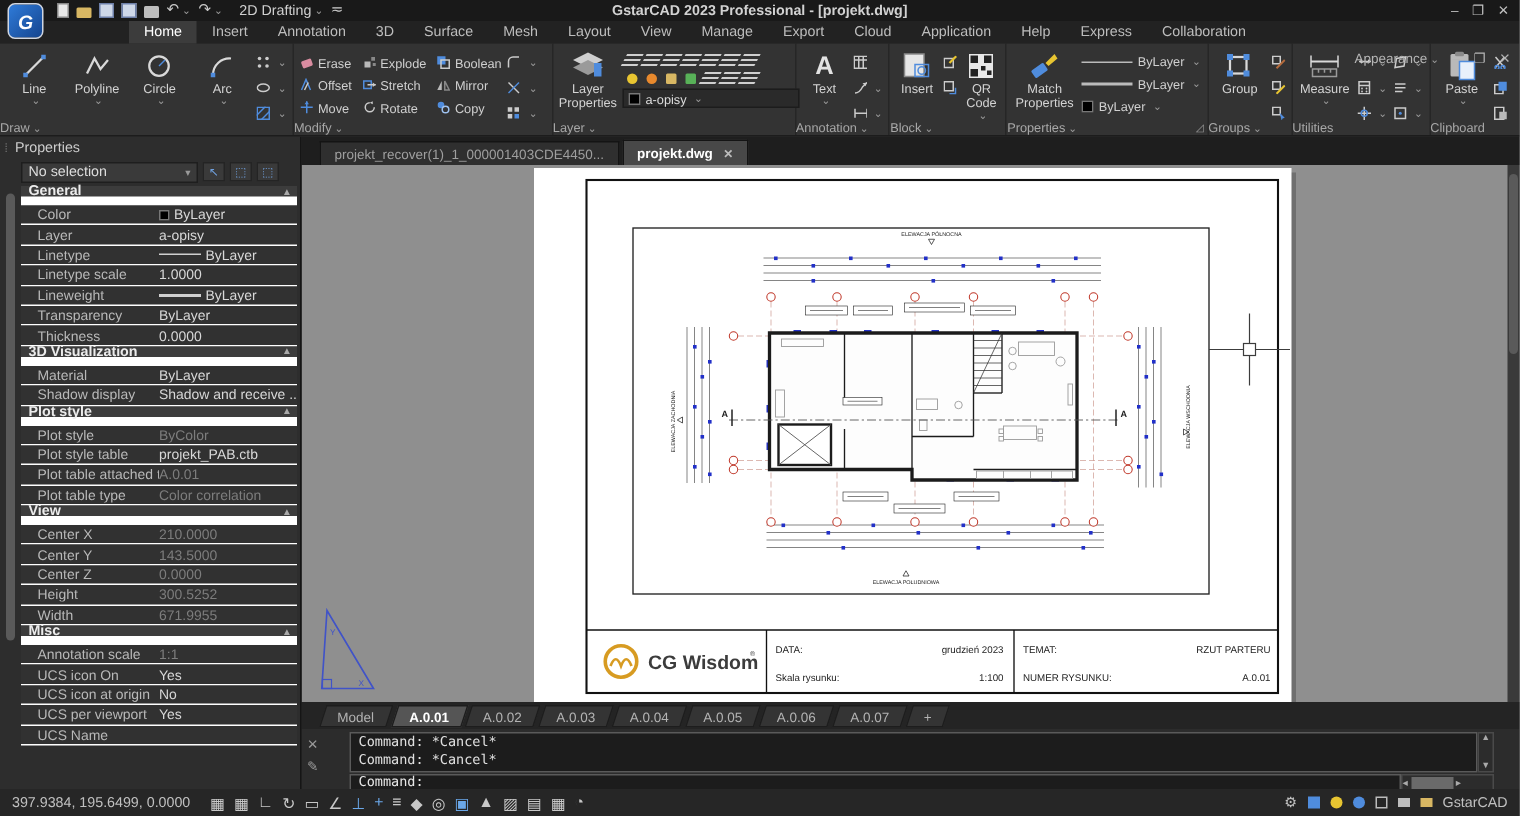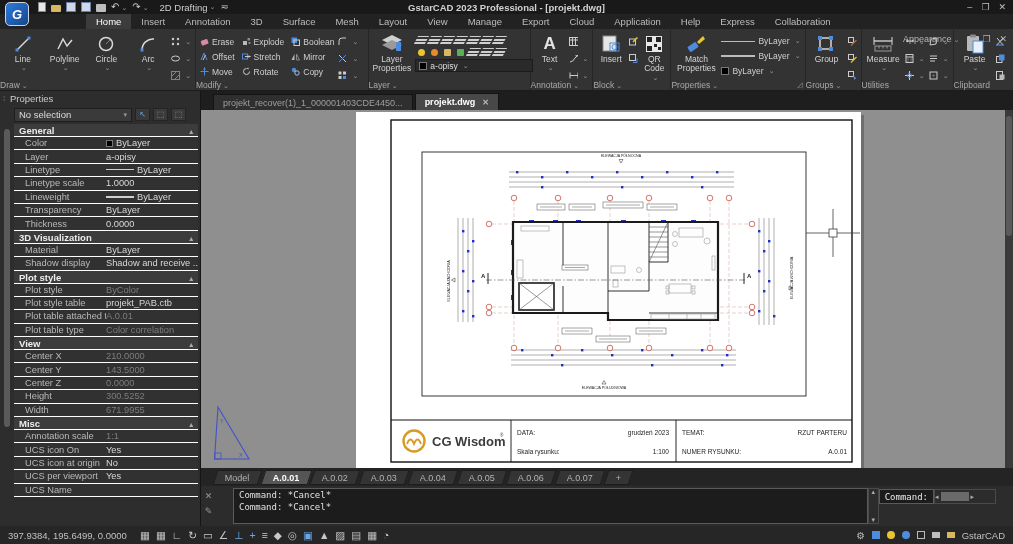--- a/index.html
+++ b/index.html
@@ -46,21 +46,21 @@
 
 .palette{position:absolute;left:0;top:91px;width:201px;bottom:18px;background:#2d2d2d;border-right:1px solid #151515;z-index:3}
 .pal-title{height:14px;display:flex;align-items:center;padding-left:10px;color:#cccccc;font-size:9.5px;position:relative}
 .grip{position:absolute;left:3px;top:3px;color:#777;font-size:8px;letter-spacing:-1px}
 .pal-selrow{height:19px;display:flex;align-items:center;gap:3px;padding:0 14px}
 .pal-select{flex:1;height:14px;background:#3a3a3a;border:1px solid #1e1e1e;color:#ddd;display:flex;align-items:center;padding:0 4px;font-size:9.5px}
 .pal-select .arrow{margin-left:auto;color:#999;font-size:7px}
 .palicon{width:15px;height:13px;background:#3a3a3a;border:1px solid #242424;color:#6f9fdc;font-size:8px;display:flex;align-items:center;justify-content:center}
 .pal-scroll{position:absolute;left:4px;top:38px;width:6px;height:298px;background:#5a5a5a;border-radius:3px}
 .pal-body{margin-left:14px;margin-right:2px}
-.sec-h{height:13px;background:#3c3c3c;color:#ececec;font-weight:bold;display:flex;align-items:flex-end;padding:0 5px;font-size:9.5px;border-bottom:1px solid #ffffff}
+.sec-h{height:13px;background:#3c3c3c;color:#ececec;font-weight:bold;display:flex;align-items:center;padding:0 5px;font-size:9.5px;border-bottom:6px solid #ffffff}
 .sec-h .carat{margin-left:auto;color:#aaa;font-size:7px}
 .prow{height:13.4px;display:flex;align-items:center;background:#313131;border-bottom:1px solid #ffffff;font-size:9.3px}
 .prow .pl{width:92px;padding-left:11px;color:#b9b9b9;white-space:nowrap;overflow:hidden;flex:none}
 .prow .pv{flex:1;color:#d8d8d8;display:flex;align-items:center;gap:3px;white-space:nowrap;overflow:hidden}
 .pv .swatch{width:7px;height:7px}
 .pv .lnsample{width:28px;border-color:#cfcfcf}
 .muted .pv,.muted .pv *{color:#7d7d7d}
 
 .doctabs{position:absolute;left:201px;top:91px;right:0;height:19px;background:#1e1e1e;display:flex;align-items:flex-end;padding-left:12px;gap:2px;z-index:2}
 .dtab{height:16px;padding:0 9px;background:#2f2f2f;color:#9f9f9f;font-size:9px;display:flex;align-items:center;gap:7px;border:1px solid #141414;border-bottom:none;white-space:nowrap}
@@ -71,21 +71,21 @@
 .canvas-scroll{position:absolute;right:0;top:110px;width:8px;height:358px;background:#3a3a3a;z-index:2}
 .canvas-scroll .thumb{position:absolute;left:1px;right:1px;top:6px;height:120px;background:#5a5a5a;border-radius:3px}
 
 .layouttabs{position:absolute;left:201px;right:0;top:468px;height:18px;background:#242424;display:flex;align-items:center;padding-left:14px;gap:3px;z-index:2}
 .ltab{padding:1.5px 9px;color:#b3b3b3;background:#343434;transform:skewX(-18deg);font-size:9px;border:1px solid #1d1d1d}
 .ltab>span{display:inline-block;transform:skewX(18deg)}
 .ltab.active{background:#555;color:#fff;font-weight:bold}
 
 .cmd{position:absolute;left:201px;right:0;top:486px;height:40px;background:#2c2c2c;display:flex;z-index:2}
 .cmd-gutter{width:15px;display:flex;flex-direction:column;align-items:center;gap:5px;padding-top:5px;color:#9a9a9a;font-size:9px}
-.cmd-main{flex:1;display:flex;flex-direction:row;padding:2px 17px}
+.cmd-main{flex:1;display:flex;flex-direction:column;padding:2px 17px}
 .cmd-top{flex:1;display:flex}
 .cmd-hist{flex:1;background:#1c1c1c;border:1px solid #5a5a5a;color:#e0e0e0;font-family:"DejaVu Sans Mono",monospace;font-size:9px;line-height:11.5px;padding:1px 5px;white-space:pre}
 .cmd-vscroll{width:11px;background:#2c2c2c;border:1px solid #4a4a4a;display:flex;flex-direction:column;justify-content:space-between;align-items:center;color:#aaa;font-size:6px}
 .cmd-inrow{height:15px;display:flex;margin-top:1px}
 .cmd-input{flex:1;background:#1c1c1c;border:1px solid #5a5a5a;color:#e8e8e8;font-family:"DejaVu Sans Mono",monospace;font-size:9px;display:flex;align-items:center;padding:0 5px}
 .cmd-hscroll{width:62px;background:#2c2c2c;border:1px solid #4a4a4a;display:flex;align-items:center;color:#aaa;font-size:7px}
 .cmd-hscroll .thumb{flex:none;width:28px;height:9px;background:#6a6a6a;margin:0 2px}
 
 .statusbar{position:absolute;left:0;right:0;bottom:0;height:18px;background:#262626;display:flex;align-items:center;padding:0 8px;font-size:9.5px;color:#c0c0c0;z-index:7}
 .coords{width:132px;white-space:nowrap}

